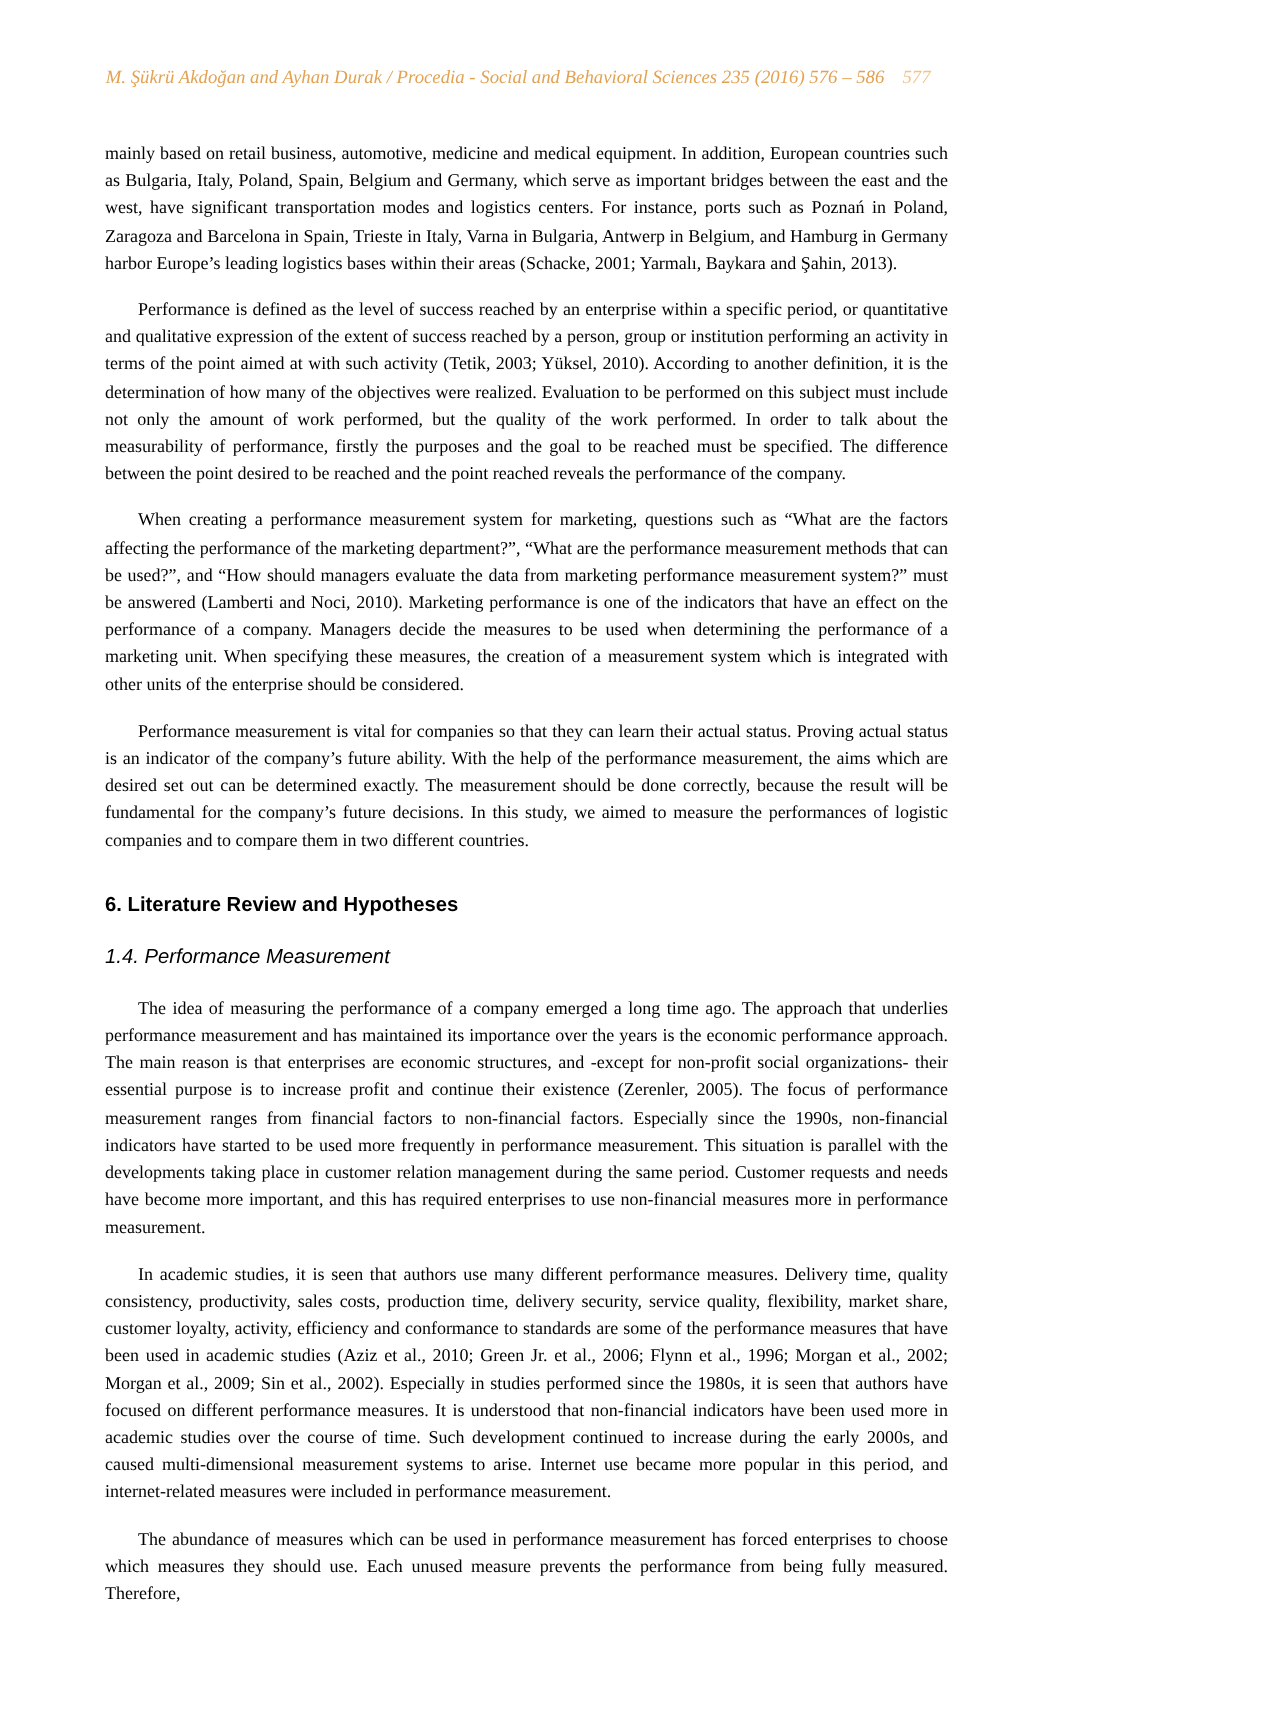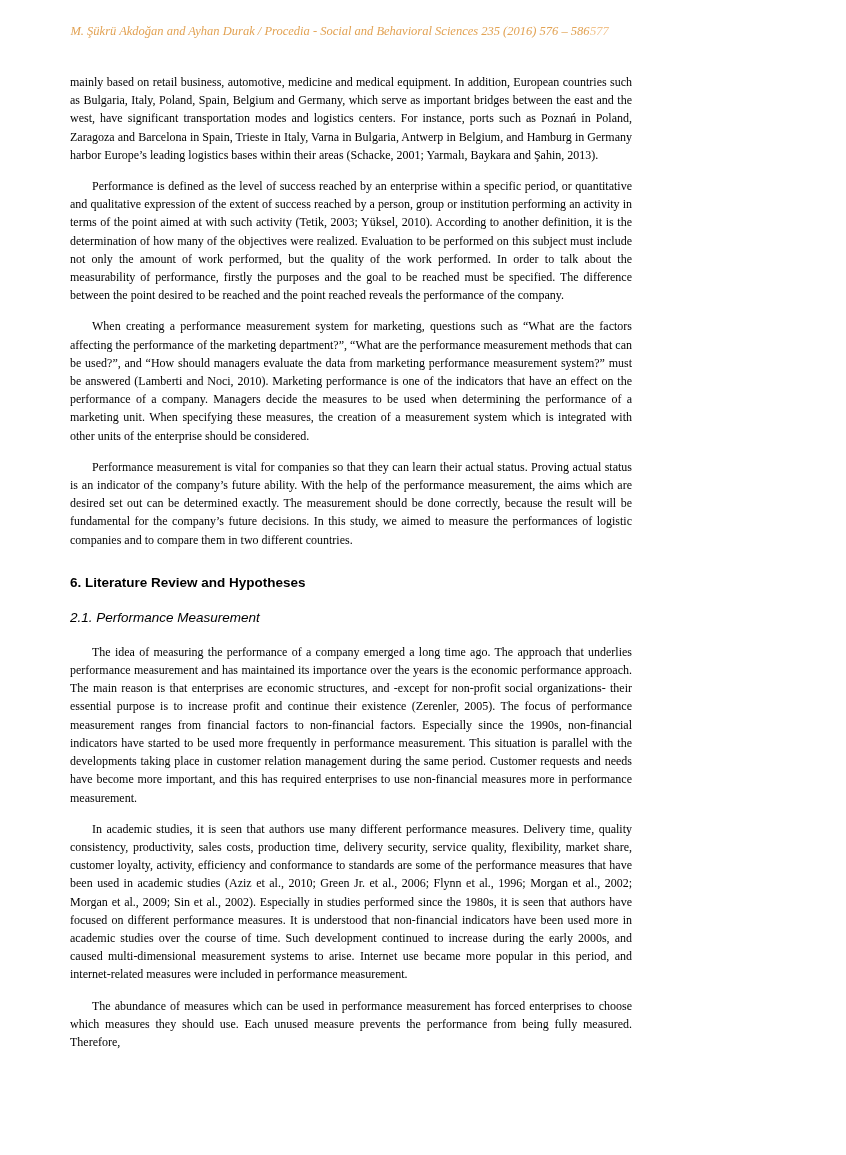--- a/index.html
+++ b/index.html
@@ -11,37 +11,37 @@
     width: 846px;
     height: 1155px;
     font-family: "Liberation Serif", serif;
     color: #000000;
     overflow: hidden;
   }
   .page {
     box-sizing: border-box;
     width: 702px;
     height: 1155px;
-    padding: 24px 70px 0 70px;
+    padding: 44px 70px 0 70px;
   }
   .header-row {
     display: flex;
     align-items: baseline;
     font-style: italic;
     font-size: 12.5px;
     color: var(--header_accent, #e2a253);
     margin-bottom: 34px;
   }
   .running-head {
     flex: 1;
     text-align: center;
   }
   .page-number {
     width: 42px;
-    text-align: left;
+    text-align: center;
     font-style: italic;
     color: var(--page_number_color, #f0c08a);
   }
   .body-text p {
     font-size: 12px;
     line-height: 18.2px;
     text-align: justify;
     margin: 0 0 13px 0;
     text-indent: 22px;
   }
@@ -77,21 +77,21 @@
     <p class="no-indent">mainly based on retail business, automotive, medicine and medical equipment. In addition, European countries such as Bulgaria, Italy, Poland, Spain, Belgium and Germany, which serve as important bridges between the east and the west, have significant transportation modes and logistics centers. For instance, ports such as Poznań in Poland, Zaragoza and Barcelona in Spain, Trieste in Italy, Varna in Bulgaria, Antwerp in Belgium, and Hamburg in Germany harbor Europe’s leading logistics bases within their areas (Schacke, 2001; Yarmalı, Baykara and Şahin, 2013).</p>
 
     <p>Performance is defined as the level of success reached by an enterprise within a specific period, or quantitative and qualitative expression of the extent of success reached by a person, group or institution performing an activity in terms of the point aimed at with such activity (Tetik, 2003; Yüksel, 2010). According to another definition, it is the determination of how many of the objectives were realized. Evaluation to be performed on this subject must include not only the amount of work performed, but the quality of the work performed. In order to talk about the measurability of performance, firstly the purposes and the goal to be reached must be specified. The difference between the point desired to be reached and the point reached reveals the performance of the company.</p>
 
     <p>When creating a performance measurement system for marketing, questions such as “What are the factors affecting the performance of the marketing department?”, “What are the performance measurement methods that can be used?”, and “How should managers evaluate the data from marketing performance measurement system?” must be answered (Lamberti and Noci, 2010). Marketing performance is one of the indicators that have an effect on the performance of a company. Managers decide the measures to be used when determining the performance of a marketing unit. When specifying these measures, the creation of a measurement system which is integrated with other units of the enterprise should be considered.</p>
 
     <p>Performance measurement is vital for companies so that they can learn their actual status. Proving actual status is an indicator of the company’s future ability. With the help of the performance measurement, the aims which are desired set out can be determined exactly.  The measurement should be done correctly, because the result will be fundamental for the company’s future decisions. In this study, we aimed to measure the performances of logistic companies and to compare them in two different countries.</p>
 
     <h2 class="section-heading">6. Literature Review and Hypotheses</h2>
 
-    <h3 class="subsection-heading">2.1. Performance Measurement</h3>
+    <h3 class="subsection-heading">1.4. Performance Measurement</h3>
 
     <p>The idea of measuring the performance of a company emerged a long time ago. The approach that underlies performance measurement and has maintained its importance over the years is the economic performance approach. The main reason is that enterprises are economic structures, and -except for non-profit social organizations- their essential purpose is to increase profit and continue their existence (Zerenler, 2005). The focus of performance measurement ranges from financial factors to non-financial factors. Especially since the 1990s, non-financial indicators have started to be used more frequently in performance measurement. This situation is parallel with the developments taking place in customer relation management during the same period. Customer requests and needs have become more important, and this has required enterprises to use non-financial measures more in performance measurement.</p>
 
     <p>In academic studies, it is seen that authors use many different performance measures. Delivery time, quality consistency, productivity, sales costs, production time, delivery security, service quality, flexibility, market share, customer loyalty, activity, efficiency and conformance to standards are some of the performance measures that have been used in academic studies (Aziz et al., 2010; Green Jr. et al., 2006; Flynn et al., 1996; Morgan et al., 2002; Morgan et al., 2009; Sin et al., 2002). Especially in studies performed since the 1980s, it is seen that authors have focused on different performance measures. It is understood that non-financial indicators have been used more in academic studies over the course of time. Such development continued to increase during the early 2000s, and caused multi-dimensional measurement systems to arise. Internet use became more popular in this period, and internet-related measures were included in performance measurement.</p>
 
     <p>The abundance of measures which can be used in performance measurement has forced enterprises to choose which measures they should use. Each unused measure prevents the performance from being fully measured. Therefore,</p>
 
   </div>
 
 </div>

